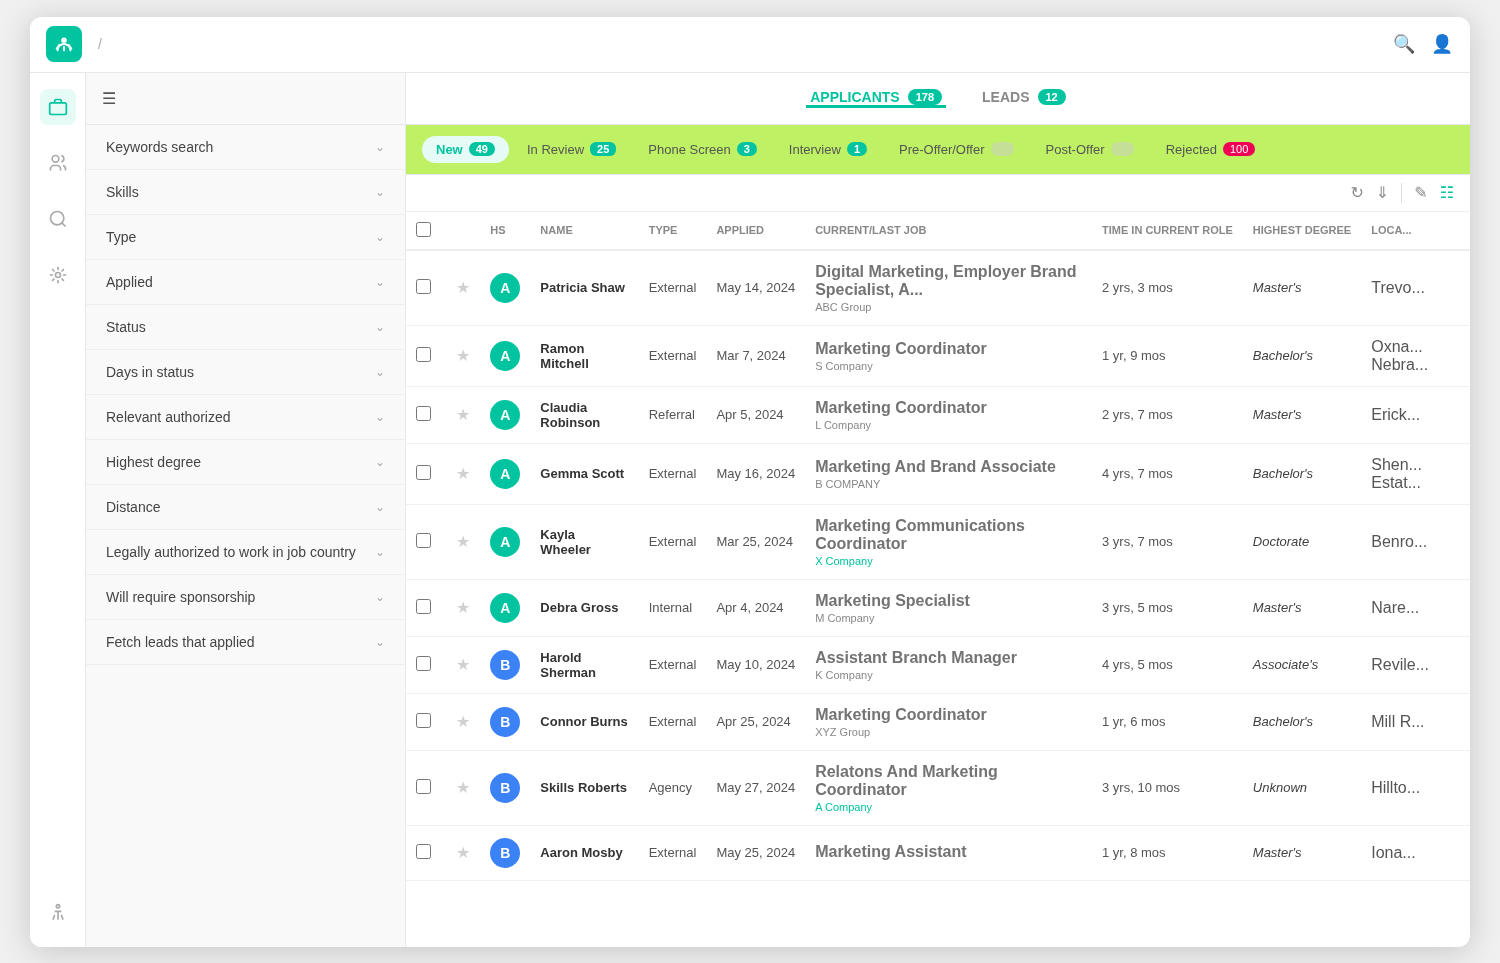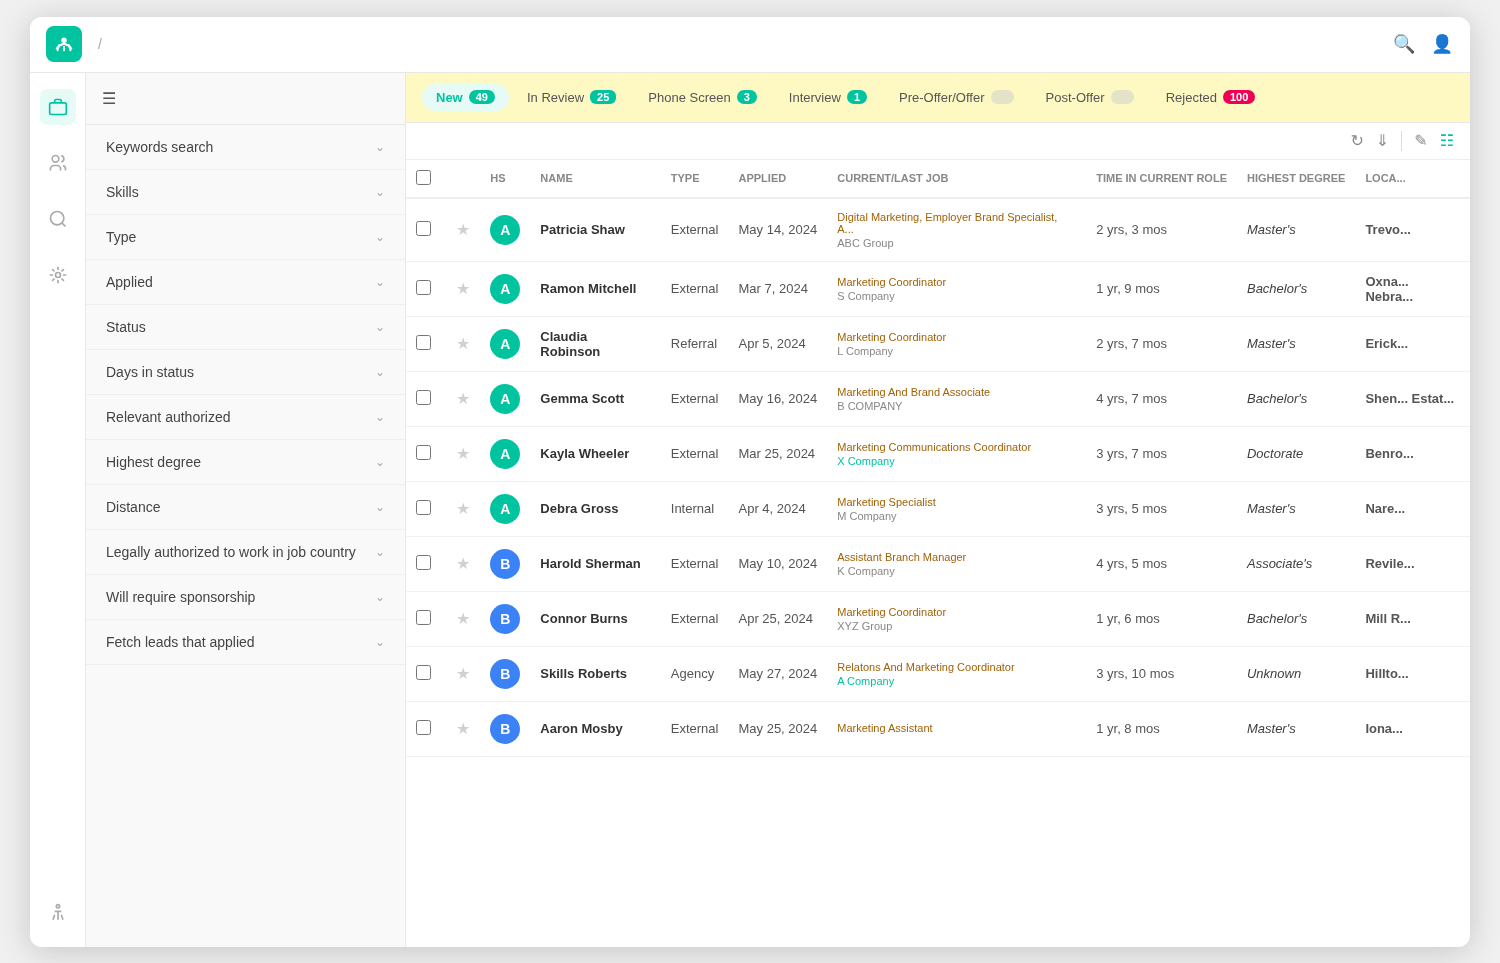--- a/index.html
+++ b/index.html
@@ -37,21 +37,21 @@
     
     .content { flex: 1; display: flex; flex-direction: column; overflow: hidden; }
 
     
     .tabs-bar { background: #fff; border-bottom: 1px solid #e8e8e8; padding: 0 24px; display: flex; align-items: center; height: 52px; gap: 32px; justify-content: center; }
     .tab { font-size: 14px; font-weight: 600; color: #888; padding: 0 4px; height: 100%; display: flex; align-items: center; gap: 8px; cursor: pointer; border-bottom: 3px solid transparent; }
     .tab.active { color: #00c4a0; border-bottom: 3px solid #00c4a0; }
     .tab-badge { background: #00c4a0; color: #fff; border-radius: 10px; font-size: 11px; padding: 2px 8px; font-weight: 700; }
 
     
-    .stage-bar { background: #fef9c3; border-bottom: 1px solid #e8e8e8; padding: 0 16px; display: flex; height: 50px; gap: 8px; }
+    .stage-bar { background: #bef264; border-bottom: 1px solid #e8e8e8; padding: 0 16px; display: flex; height: 50px; gap: 8px; }
     .stage-btn { padding: 6px 14px; border-radius: 20px; font-size: 13px; font-weight: 500; cursor: pointer; border: none; background: transparent; color: #555; display: flex; align-items: center; gap: 6px; }
     .stage-btn.active { background: #e6faf6; color: #00c4a0; font-weight: 700; }
 
     
     .table-area { flex: 1; overflow: auto; }
     .table-toolbar { padding: 8px 16px; display: flex; align-items: center; justify-content: flex-end; gap: 12px; border-bottom: 1px solid #eee; background: #fff; }
     .toolbar-icon { color: #888; font-size: 16px; cursor: pointer; }
     .toolbar-divider { width: 1px; height: 20px; background: #ddd; }
     .toolbar-icon.active { color: #00c4a0; }
 
@@ -61,26 +61,26 @@
     td { padding: 12px 10px; font-size: 13px; color: #333; vertical-align: middle; }
     .checkbox-cell { width: 36px; }
     .hs-cell { width: 40px; color: #888; font-size: 11px; }
     .grade-badge { width: 30px; height: 30px; border-radius: 50%; display: flex; align-items: center; justify-content: center; font-size: 14px; font-weight: 700; color: #fff; }
     .grade-a { background: #00c4a0; }
     .grade-b { background: #3b82f6; }
     .star-icon { color: #d0d0d0; font-size: 16px; cursor: pointer; }
     .name-cell { font-weight: 600; font-size: 13px; }
     .type-cell { font-size: 13px; color: #555; }
     .applied-cell { font-size: 13px; color: #555; white-space: nowrap; }
-    .job-title { font-size: 11px; color: #a16207; }
+    .job-title { font-size: 16px; color: #737373; font-weight: bold; }
     .job-company { font-size: 11px; color: #888; margin-top: 2px; }
     .job-company.link { color: #00c4a0; }
     .time-cell { font-size: 13px; color: #555; white-space: nowrap; }
     .degree-cell { font-size: 13px; color: #404040; font-style: italic; }
-    .location-cell { font-size: 13px; color: #555; font-weight: bold; }
+    .location-cell { font-size: 16px; color: #555; }
     
     input[type="checkbox"] { accent-color: #00c4a0; width: 15px; height: 15px; cursor: pointer; }
 
     ::-webkit-scrollbar { width: 6px; height: 6px; }
     ::-webkit-scrollbar-track { background: #f1f1f1; }
     ::-webkit-scrollbar-thumb { background: #ccc; border-radius: 3px; }
   </style>
 </head>
 <body>
 
@@ -196,20 +196,32 @@
           </div>
           <div class="filter-item">
             <span class="filter-label">Fetch leads that applied</span>
             <span class="chevron">⌄</span>
           </div>
         </div>
     </div>
 
     <div class="content">
 
+      <div class="tabs-bar">
+        <div id="tabs-container" style="display:flex;gap:32px;">
+            <div class="tab active">
+              <span>APPLICANTS</span>
+              <span class="tab-badge">178</span>
+            </div>
+            <div class="tab">
+              <span>LEADS</span>
+              <span class="tab-badge">12</span>
+            </div>
+          </div>
+      </div>
 
       <div class="stage-bar">
         <div id="stages-container" style="display:flex;gap:4px;align-items:center;">
             <button class="stage-btn active">
               <span>New</span> 
               <span style="background:#00c4a0;color:#fff;border-radius:10px;font-size:11px;padding:1px 7px;font-weight:700;">49</span>
             </button>
             <button class="stage-btn">
               <span>In Review</span> 
               <span style="background:#00c4a0;color:#fff;border-radius:6px;font-size:11px;padding:1px 7px;font-weight:700;">25</span>
@@ -225,21 +237,21 @@
             <button class="stage-btn">
               <span>Pre-Offer/Offer</span> 
               <span style="background:#ccc;color:#fff;border-radius:10px;font-size:11px;padding:1px 10px;font-weight:700;opacity:0.5;">&nbsp;</span>
             </button>
             <button class="stage-btn">
               <span>Post-Offer</span> 
               <span style="background:#ccc;color:#fff;border-radius:10px;font-size:11px;padding:1px 10px;font-weight:700;opacity:0.5;">&nbsp;</span>
             </button>
             <button class="stage-btn">
               <span>Rejected</span> 
-              <span style="background:#e05;color:#fff;border-radius:10px;font-size:11px;padding:1px 7px;font-weight:700;">100</span>
+              <span style="background:#e05;color:#fff;border-radius:10px;font-size:11px;padding:1px 7px;font-weight:400;">100</span>
             </button>
           </div>
       </div>
 
       <div class="table-area">
         <div class="table-toolbar">
           <span class="toolbar-icon">↻</span>
           <span class="toolbar-icon">⇓</span>
           <div class="toolbar-divider"></div>
           <span class="toolbar-icon">✎</span>

